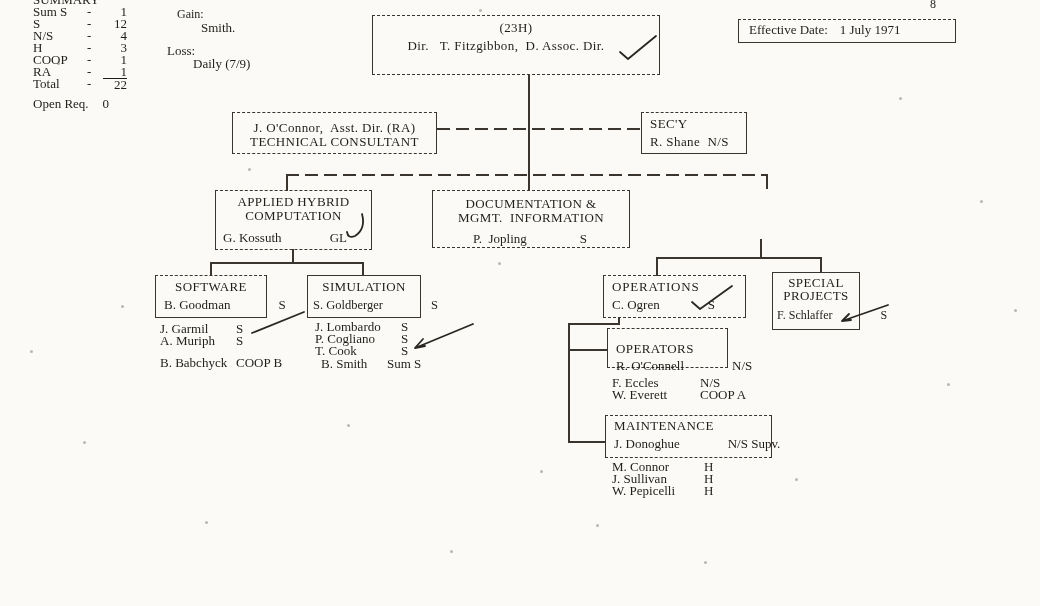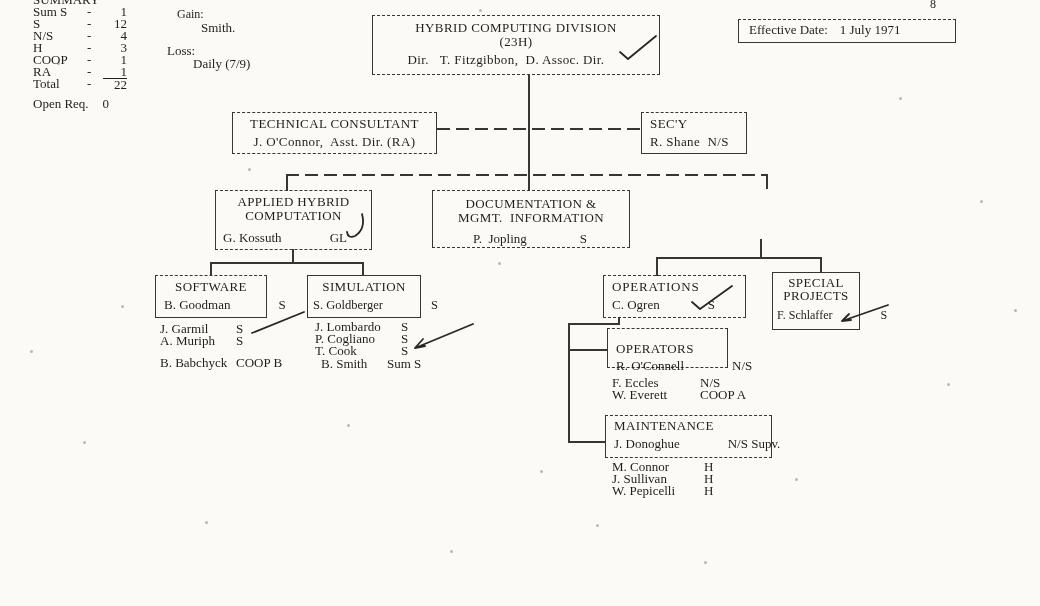--- a/index.html
+++ b/index.html
@@ -119,31 +119,30 @@
   <div class="hline" style="left:656px;top:257px;width:166px;"></div>
   <div class="vline" style="left:656px;top:257px;height:19px;"></div>
   <div class="vline" style="left:820px;top:257px;height:16px;"></div>
   <div class="vline" style="left:618px;top:317px;height:8px;"></div>
   <div class="hline" style="left:568px;top:323px;width:52px;"></div>
   <div class="vline" style="left:568px;top:323px;height:120px;"></div>
   <div class="hline" style="left:568px;top:349px;width:39px;"></div>
   <div class="hline" style="left:568px;top:441px;width:37px;"></div>
 
   <div class="box dtb" style="left:372px;top:15px;width:288px;height:60px;padding-top:5px;">
-    <div class="bt t">HYBRID COMPUTING DIVISION</div>
     <div class="bt t">(23H)</div>
     <div class="bt t" style="margin-top:4px;padding-right:20px;">Dir.   T. Fitzgibbon,  D. Assoc. Dir.</div>
   </div>
   <svg class="mark" style="left:616px;top:32px;" width="44" height="32">
     <polyline points="4,20 12,27 40,4"></polyline>
   </svg>
 
   <div class="box dtb" style="left:232px;top:112px;width:205px;height:42px;padding-top:4px;">
+    <div class="bt t" style="margin-top:4px;">J. O'Connor,  Asst. Dir. (RA)</div>
     <div class="bt t">TECHNICAL CONSULTANT</div>
-    <div class="bt t" style="margin-top:4px;">J. O'Connor,  Asst. Dir. (RA)</div>
   </div>
 
   <div class="box dt" style="left:641px;top:112px;width:106px;height:42px;padding-top:4px;">
     <div class="btl t">SEC'Y</div>
     <div class="btl t" style="margin-top:4px;">R. Shane  N/S</div>
   </div>
 
   <div class="box dtb" style="left:215px;top:190px;width:157px;height:60px;padding-top:4px;">
     <div class="bt t">APPLIED HYBRID</div>
     <div class="bt t">COMPUTATION</div>

